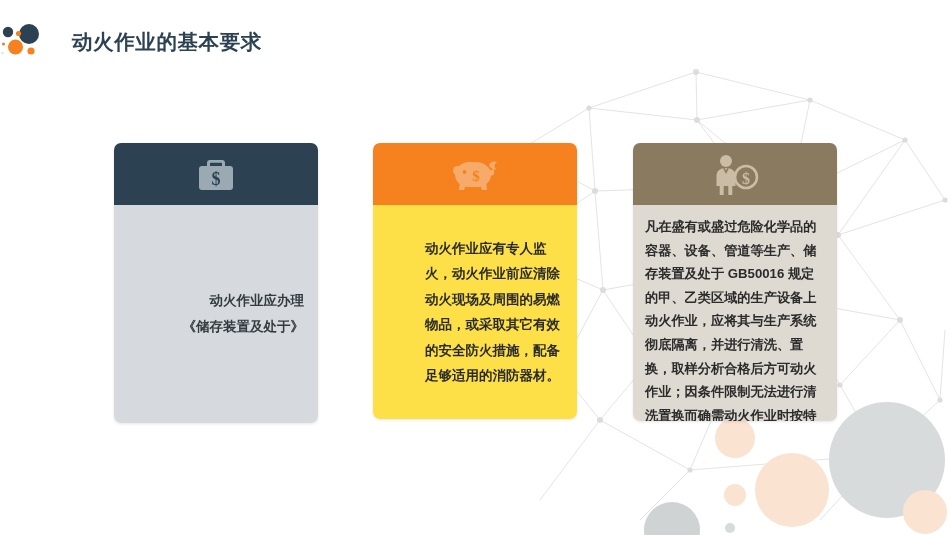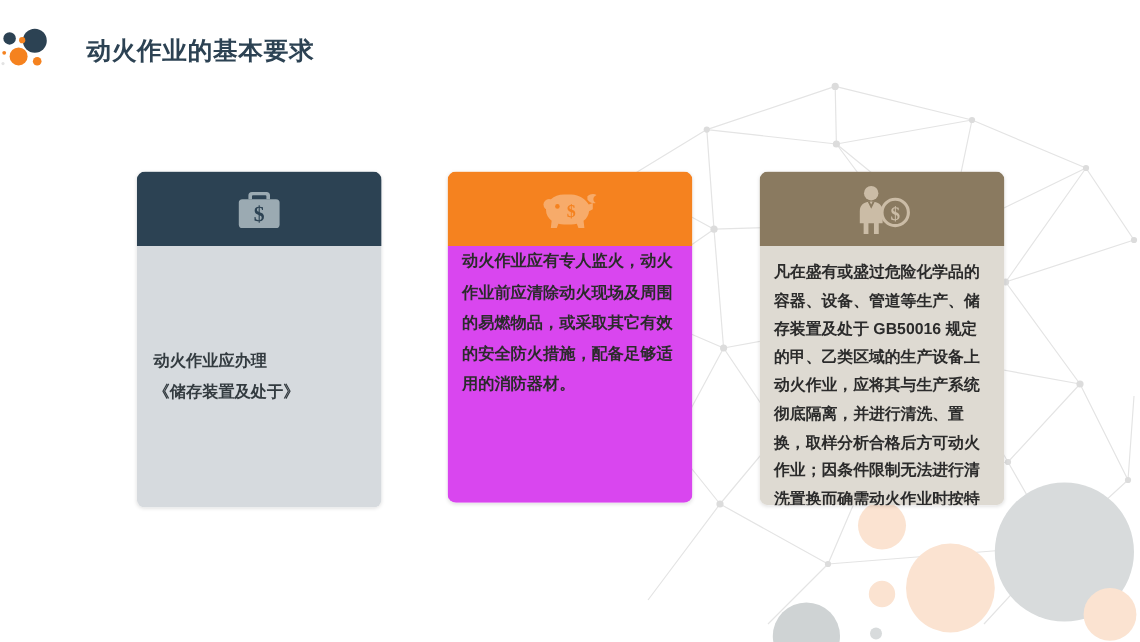--- a/index.html
+++ b/index.html
@@ -80,33 +80,33 @@
   #card-1 {
     left: 114px; top: 143px;
     width: 204px; height: 280px;
     --headh: 62px;
   }
   #card-1 .card-head { height: 62px; background: #2C4253; }
   #card-1 .card-body { background: #D6DADE; }
   #card-1 .card-text {
     font-size: 13.5px;
     line-height: 26px;
-    text-align: left;
+    text-align: right;
     padding: 0 14px;
     color: #333b40;
   }
 
   
   #card-2 {
     left: 373px; top: 143px;
     width: 204px; height: 276px;
     --headh: 62px;
   }
   #card-2 .card-head { height: 62px; background: #F57F17; background: #F5821F; }
-  #card-2 .card-body { background: #d946ef; align-items: flex-start; }
+  #card-2 .card-body { background: #fde047; align-items: center; padding-left: 40px; }
   #card-2 .card-text {
     font-size: 13.5px;
     line-height: 25.5px;
     text-align: left;
     padding: 0 12px;
   }
 
   
   #card-3 {
     left: 633px; top: 143px;

